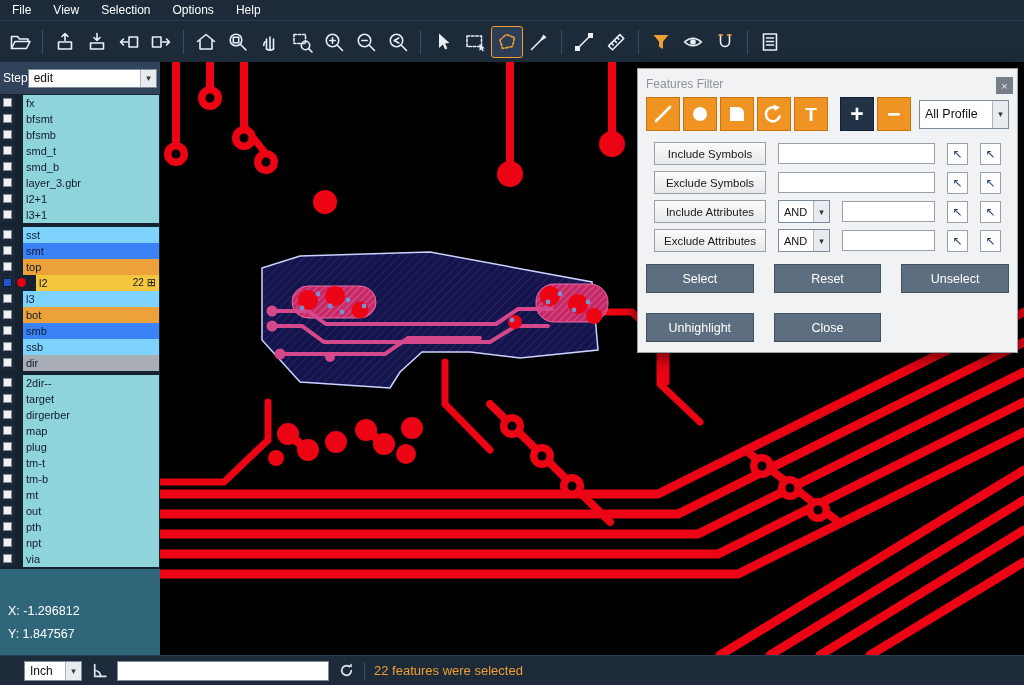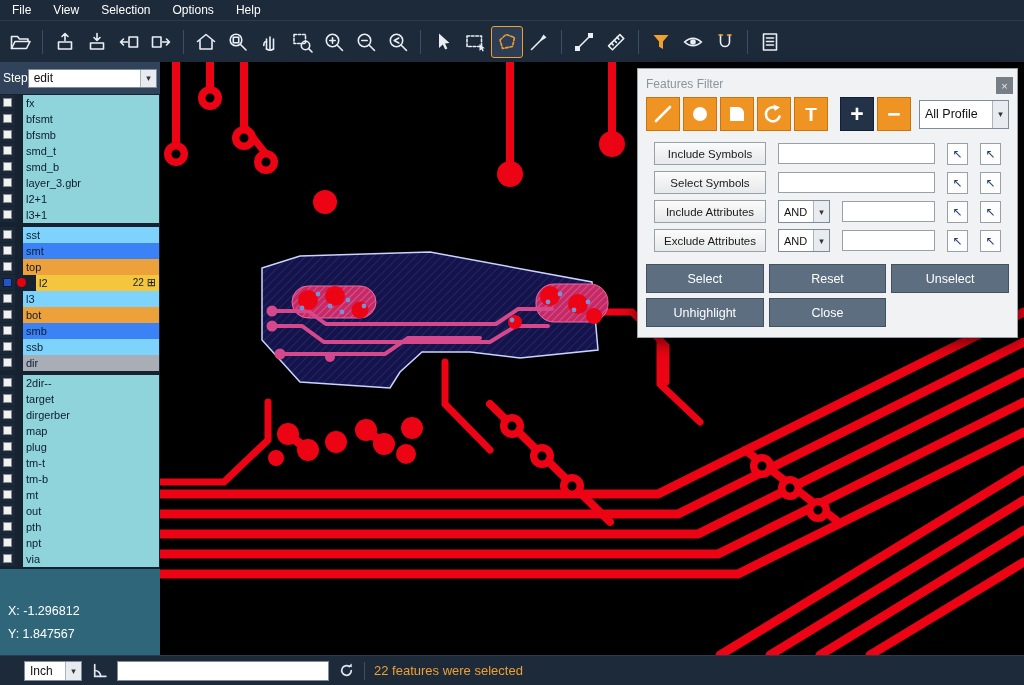--- a/index.html
+++ b/index.html
@@ -57,21 +57,21 @@
   .tool-glyph{color:#fff;font-size:19px;font-weight:bold;line-height:1}
   .tool.dark .tool-glyph,.tool.minus .tool-glyph{font-size:23px}
   .gicon{width:24px;height:24px;display:block}
   .sp9{width:9px;flex:none}
   .profile{margin-left:auto;height:29px;width:90px;font-size:12.5px}
   .dlg-row{display:flex;align-items:center;gap:12px;padding:3px 16px}
   .row-label{width:112px;height:23px;background:linear-gradient(#fbfbfb,#e7e8ea);border:1px solid #98a0a8;font-size:11.5px;display:flex;align-items:center;justify-content:center;color:#1a1a1a;flex:none}
   .and-combo{height:23px;width:52px;font-size:11px;flex:none}
   .row-input{flex:1;height:21px;border:1px solid #98a0a8;background:#fff;font-family:"Liberation Sans",sans-serif;font-size:12px;padding:0 3px;min-width:0}
   .pick{width:21px;height:22px;background:#fdfdfd;border:1px solid #98a0a8;display:flex;align-items:center;justify-content:center;font-size:12px;color:#23406e;flex:none}
-  .dlg-grid{display:grid;grid-template-columns:repeat(3,1fr);gap:5px;padding:9px 8px 10px}
+  .dlg-grid{display:grid;grid-template-columns:repeat(3,1fr);gap:20px;padding:9px 8px 10px}
   .dlg-btn{height:29px;background:#5d6e80;border:1px solid #42525f;color:#fff;font-size:12.5px;display:flex;align-items:center;justify-content:center}
 
   
   .statusbar{height:30px;background:#1c2a3a;display:flex;align-items:center;gap:9px;padding:0 24px;border-top:1px solid #2c3c50}
   .unit-combo{width:58px;height:20px}
   .sb-input{width:212px;height:20px;border:1px solid #7e8b99;background:#fff;font-family:"Liberation Sans",sans-serif;font-size:12px;padding:0 3px}
   .sb-sep{width:1px;height:18px;background:#3c4e64}
   .sb-msg{color:#f0a030;font-size:13px}
   .sbicon{width:17px;height:17px;display:block}
   .sbicon path{stroke:#dfe6ee;stroke-width:1.6;fill:none;stroke-linecap:round}
@@ -648,21 +648,21 @@
     </div>
   </div>
 
   <div class="dlg-row">
     <div class="row-label">Include Symbols</div>
     <input class="row-input" style="">
     <div class="pick">↖</div>
     <div class="pick">↖</div>
   </div>
   <div class="dlg-row">
-    <div class="row-label">Select Symbols</div>
+    <div class="row-label">Exclude Symbols</div>
     <input class="row-input" style="">
     <div class="pick">↖</div>
     <div class="pick">↖</div>
   </div>
   <div class="dlg-row">
     <div class="row-label">Include Attributes</div>
     <div class="combo and-combo">
       <span>AND</span>
       <span class="combo-arrow">▾</span>
     </div>

